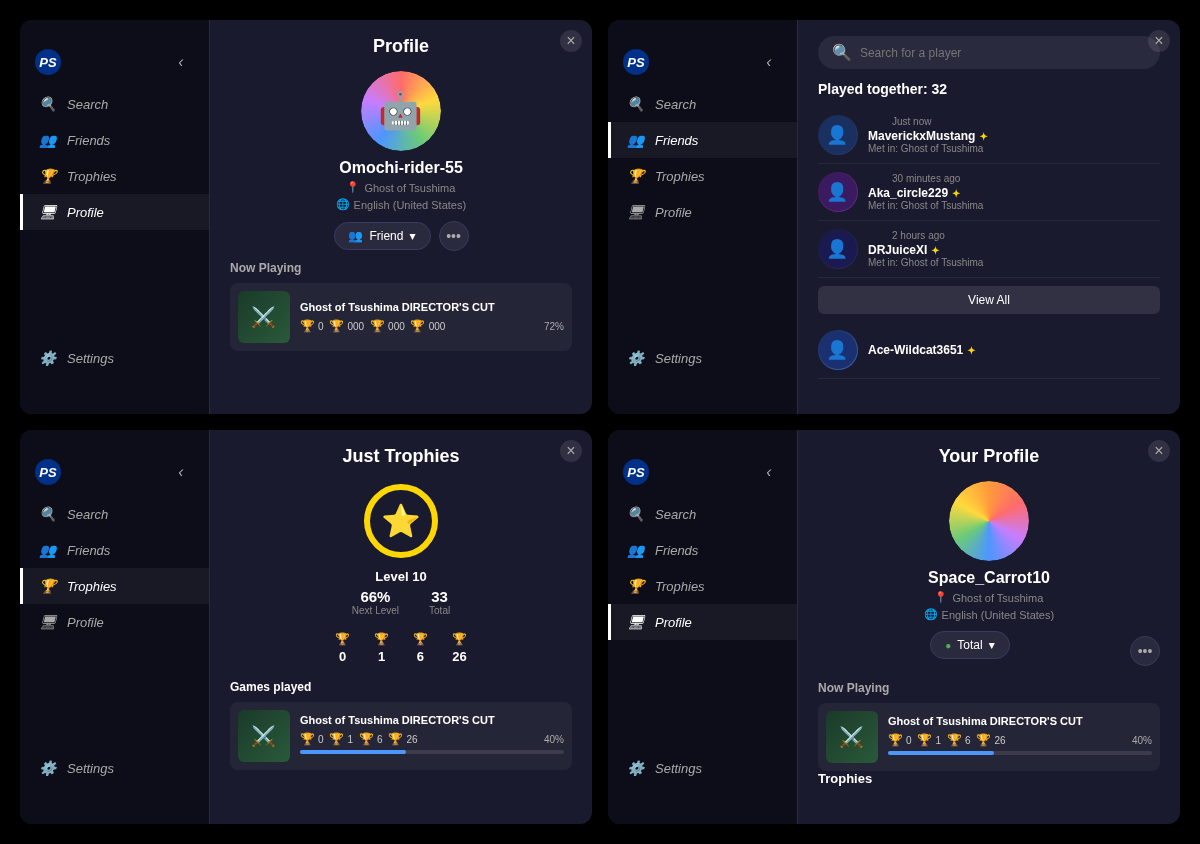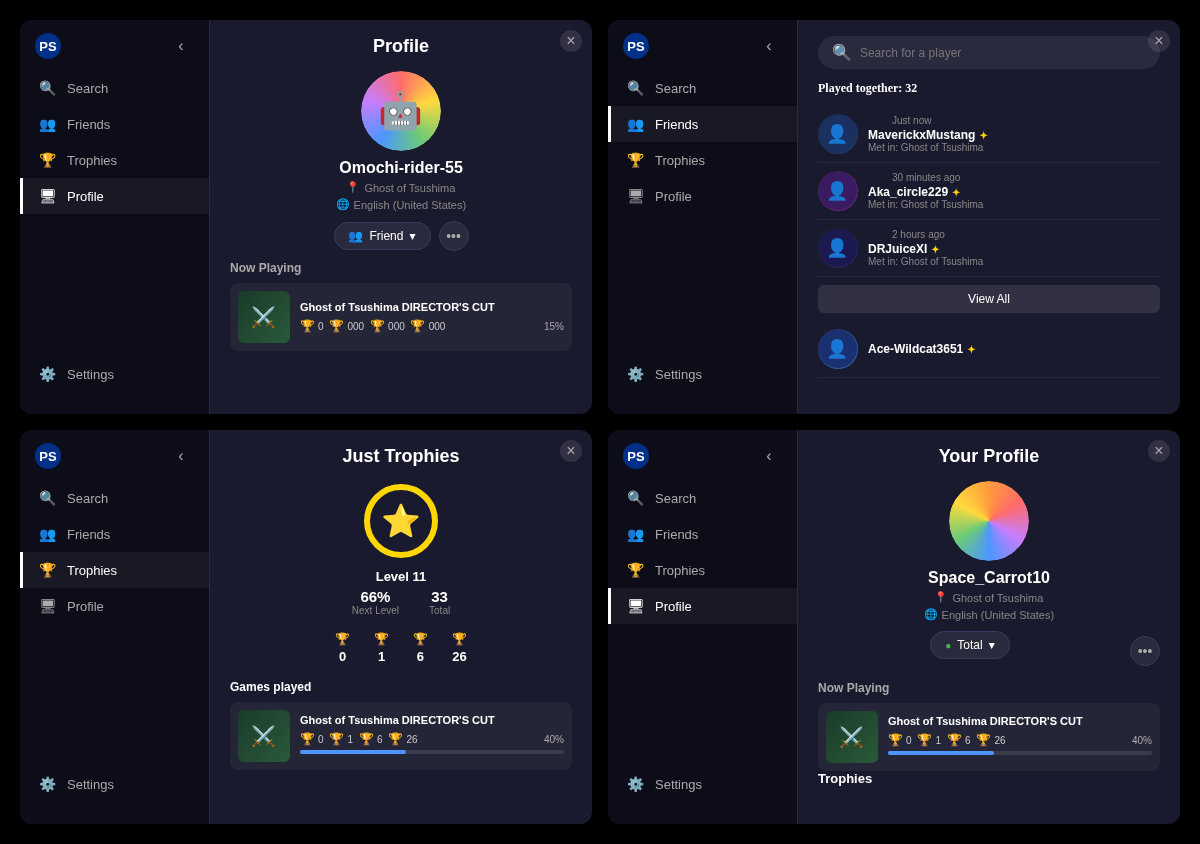--- a/index.html
+++ b/index.html
@@ -21,24 +21,25 @@
       background: #1a1a2e;
       border-radius: 12px;
       display: flex;
       overflow: hidden;
       position: relative;
     }
     .sidebar {
       width: 190px;
       min-width: 190px;
       background: #0d0d1a;
-      padding: 12px 0;
+      padding: 28px 0;
       display: flex;
       flex-direction: column;
       border-right: 1px solid #2a2a3e;
+      font-style: italic;
     }
     .sidebar-top {
       display: flex;
       align-items: center;
       padding: 0 14px 10px 14px;
       justify-content: space-between;
     }
     .ps-logo {
       width: 28px;
       height: 28px;
@@ -268,24 +269,23 @@
     }
     .search-bar input {
       background: transparent;
       border: none;
       outline: none;
       color: #aaa;
       font-size: 12px;
       flex: 1;
     }
     .together-title {
-      font-size: 12px;
+      font-size: 14px;
       font-weight: 600;
       margin-bottom: 10px;
-      font-family: Liberation Serif, serif;
     }
     .player-item {
       display: flex;
       align-items: center;
       gap: 10px;
       padding: 8px 0;
       border-bottom: 1px solid rgba(255,255,255,0.06);
     }
     .player-avatar {
       width: 40px;
@@ -513,21 +513,21 @@
               <span>000</span>
             </div>
             <div class="trophy-item">
               <span class="trophy-silver">🏆</span>
               <span>000</span>
             </div>
             <div class="trophy-item">
               <span class="trophy-bronze">🏆</span>
               <span>000</span>
             </div>
-            <span class="progress-pct">15%</span>
+            <span class="progress-pct">72%</span>
           </div>
         </div>
       </div>
     </div>
   </div>
 </div>
 
 <div class="panel">
   <div class="sidebar">
     <div class="sidebar-top">
@@ -679,21 +679,21 @@
     <div class="trophy-level-section">
       <div class="level-ring">
         <svg width="80" height="80" viewBox="0 0 80 80">
           <circle cx="40" cy="40" r="34" fill="none" stroke="#2a2a4a" stroke-width="6"></circle>
           <circle cx="40" cy="40" r="34" fill="none" stroke="#ffd700" stroke-width="6" stroke-dasharray="213 214" stroke-dashoffset="0" stroke-linecap="round"></circle>
         </svg>
         <div class="level-inner">
           <span class="trophy-star">⭐</span>
         </div>
       </div>
-      <div class="level-text">Level 11</div>
+      <div class="level-text">Level 10</div>
       <div class="level-stats">
         <div class="level-stat-item">
           <div class="stat-val">66%</div>
           <div class="stat-lbl">Next Level</div>
         </div>
         <div class="level-stat-item">
           <div class="stat-val">33</div>
           <div class="stat-lbl">Total</div>
         </div>
       </div>

